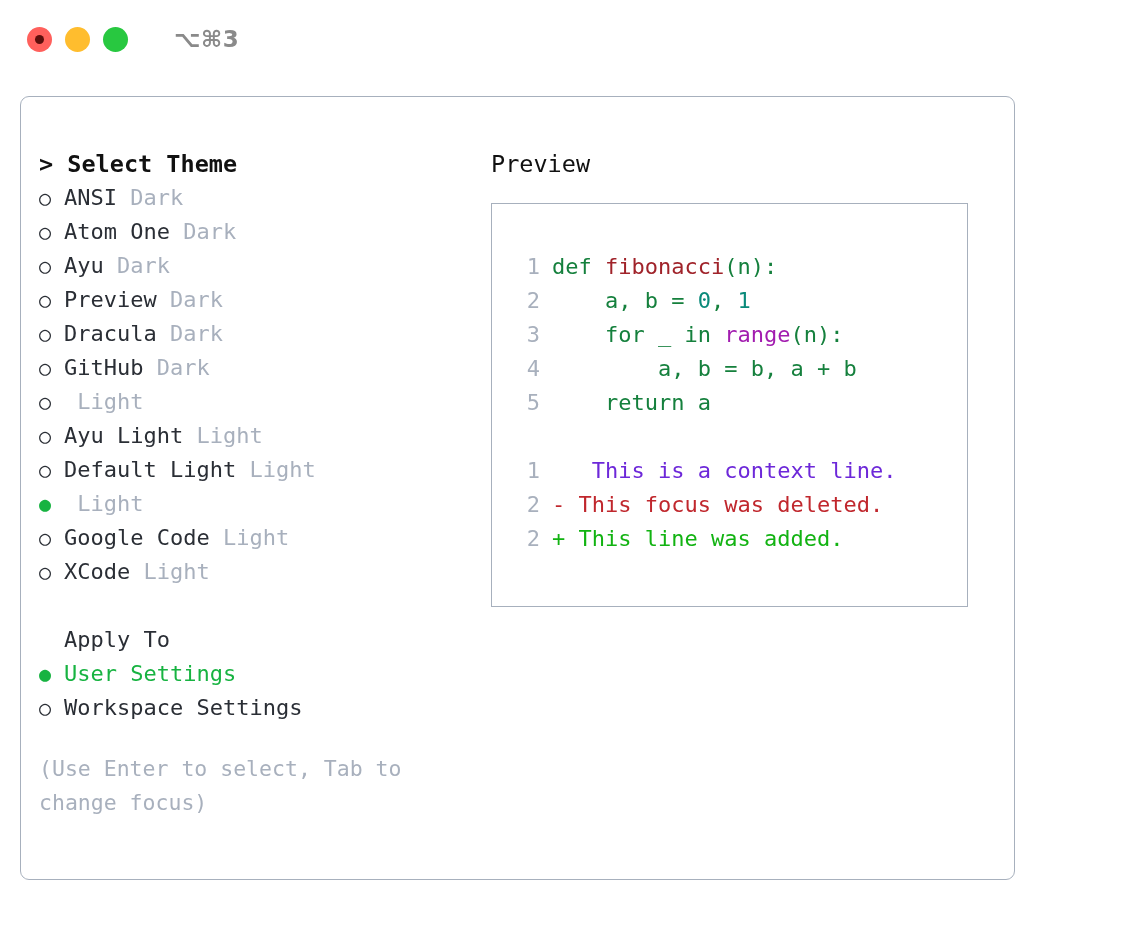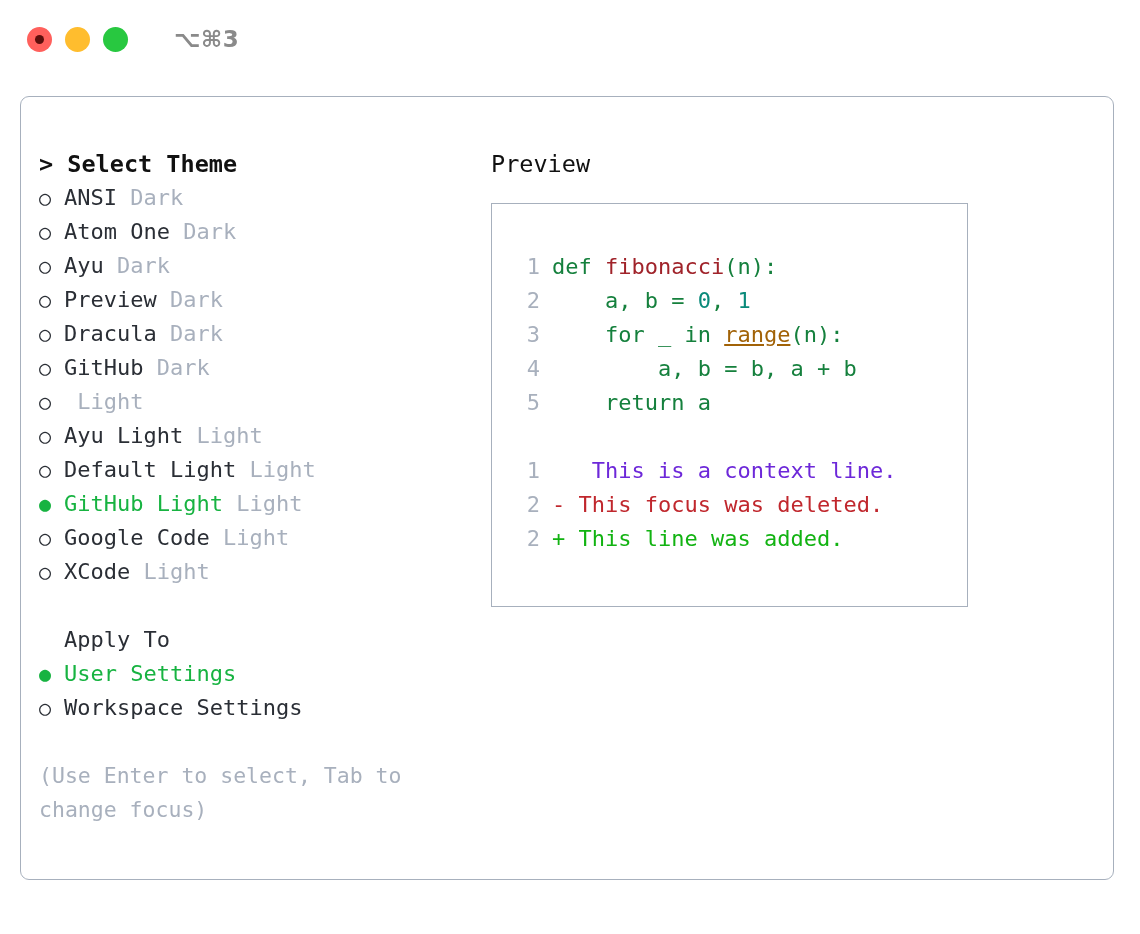--- a/index.html
+++ b/index.html
@@ -53,21 +53,21 @@
     font-weight: bold;
     color: #8a8a8a;
     letter-spacing: 0.5px;
     font-family: "DejaVu Sans", "Liberation Sans", sans-serif;
   }
 
   
   .panel {
     position: absolute;
     left: 20px; top: 96px;
-    width: 1094px;
+    width: 995px;
     height: 784px;
     border: 1.6px solid #a7b0bd;
     border-radius: 9px;
     background: #ffffff;
   }
 
   .panel-inner {
     position: absolute;
     left: 0; top: 0;
     width: 100%; height: 100%;
@@ -113,21 +113,21 @@
   .opt-variant { color: #a8b0bd; }
 
   .spacer-row { height: 34px; }
 
   .hint {
     font-size: 21.5px;
     line-height: 34px;
     color: #a8b0bd;
     white-space: pre-wrap;
     max-width: 420px;
-    margin-top: 34px;
+    margin-top: 27px;
   }
 
   
   .preview-title {
     font-size: 23.5px;
     font-weight: normal;
     color: #111111;
     line-height: 34px;
     margin-left: 0;
   }
@@ -148,21 +148,21 @@
   .lineno {
     width: 28px;
     flex: 0 0 28px;
     text-align: right;
     color: #a8b0bd;
     margin-right: 12px;
   }
   .code-text { color: #24292e; }
   .tok-fn   { color: #a0232a; }
   .tok-num  { color: #0a8a7a; }
-  .tok-call { color: #a16207; text-decoration: underline; }
+  .tok-call { color: #a21caf; }
   .tok-plain{ color: #15803d; }
   .diff-ctx { color: #6d28d9; }
   .diff-del { color: #c0272d; }
   .diff-add { color: #12b312; }
   .blank-line { height: 34px; }
 </style>
 </head>
 <body>
 
 <div class="window">
@@ -188,21 +188,21 @@
         <div id="theme-options">
             <div class="opt-row"><span class="bullet">○</span><span class="opt-name">ANSI</span><span> </span><span class="opt-variant">Dark</span></div>
             <div class="opt-row"><span class="bullet">○</span><span class="opt-name">Atom One</span><span> </span><span class="opt-variant">Dark</span></div>
             <div class="opt-row"><span class="bullet">○</span><span class="opt-name">Ayu</span><span> </span><span class="opt-variant">Dark</span></div>
             <div class="opt-row"><span class="bullet">○</span><span class="opt-name">Preview</span><span> </span><span class="opt-variant">Dark</span></div>
             <div class="opt-row"><span class="bullet">○</span><span class="opt-name">Dracula</span><span> </span><span class="opt-variant">Dark</span></div>
             <div class="opt-row"><span class="bullet">○</span><span class="opt-name">GitHub</span><span> </span><span class="opt-variant">Dark</span></div>
             <div class="opt-row"><span class="bullet">○</span><span> </span><span class="opt-variant">Light</span></div>
             <div class="opt-row"><span class="bullet">○</span><span class="opt-name">Ayu Light</span><span> </span><span class="opt-variant">Light</span></div>
             <div class="opt-row"><span class="bullet">○</span><span class="opt-name">Default Light</span><span> </span><span class="opt-variant">Light</span></div>
-            <div class="opt-row selected"><span class="bullet sel">●</span><span class="opt-name">GitHub Light</span><span> </span><span class="opt-variant">Light</span></div>
+            <div class="opt-row selected"><span class="bullet sel">●</span><span> </span><span class="opt-variant">Light</span></div>
             <div class="opt-row"><span class="bullet">○</span><span class="opt-name">Google Code</span><span> </span><span class="opt-variant">Light</span></div>
             <div class="opt-row"><span class="bullet">○</span><span class="opt-name">XCode</span><span> </span><span class="opt-variant">Light</span></div>
           </div>
 
         <div class="spacer-row"></div>
 
         <div class="opt-row">
           <span class="bullet"> </span>
           <span class="opt-name">Apply To</span>
         </div>

